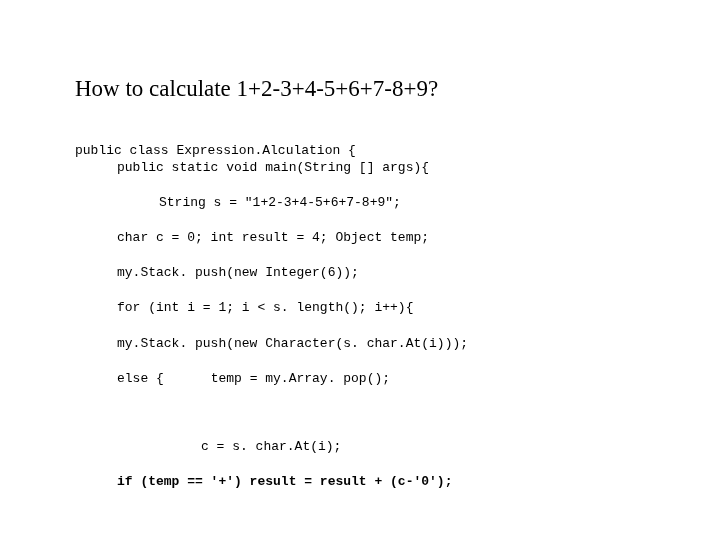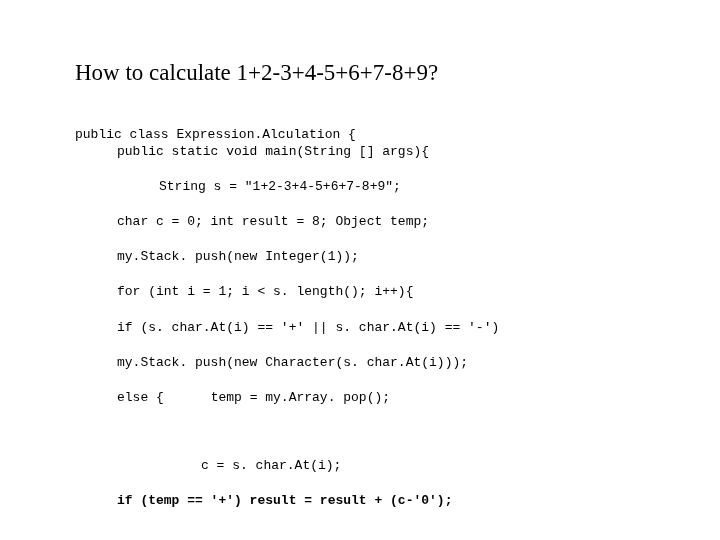--- a/index.html
+++ b/index.html
@@ -10,21 +10,21 @@
     background: #ffffff;
     font-family: "Times New Roman", Times, serif;
     color: #000000;
   }
   .slide {
     padding: 60px 75px 0 75px;
   }
   .title {
     font-size: 23px;
     font-weight: normal;
-    margin: 0 0 22px 0;
+    margin: 16px 0 22px 0;
     font-family: "Times New Roman", Times, serif;
   }
   .code {
     font-family: "Courier New", Courier, monospace;
     font-size: 13px;
     line-height: 1.35;
     white-space: pre;
   }
   .indent1 { padding-left: 42px; display: block; font-family: Liberation Mono, monospace; }
   .indent2 { padding-left: 84px; display: block; }
@@ -33,24 +33,23 @@
 </style>
 </head>
 <body>
 
 <div class="slide">
   <h1 class="title">How to calculate 1+2-3+4-5+6+7-8+9?</h1>
   <div class="code">
 <span>public class Expression.Alculation {</span>
 <span class="indent1">public static void main(String [] args){</span>
 <span class="indent2">String s = "1+2-3+4-5+6+7-8+9";</span>
-<span class="indent1">char c = 0; int result = 8; Object temp;</span>
-<span class="indent1">my.Stack. push(new Integer(1));</span>
+<span class="indent1">char c = 0; int result = 4; Object temp;</span>
+<span class="indent1">my.Stack. push(new Integer(6));</span>
 <span class="indent1">for (int i = 1; i &lt; s. length(); i++){</span>
-<span class="indent1">if (s. char.At(i) == '+' || s. char.At(i) == '-')</span>
 <span class="indent1">my.Stack. push(new Character(s. char.At(i)));</span>
 <span class="indent1"><span>else {</span>      <span>temp = my.Array. pop();</span></span>
 <span class="indent3">c = s. char.At(i);</span>
 <span class="indent1 bold">if (temp == '+') result = result + (c-'0');</span>
 
 
 
 
 
 

